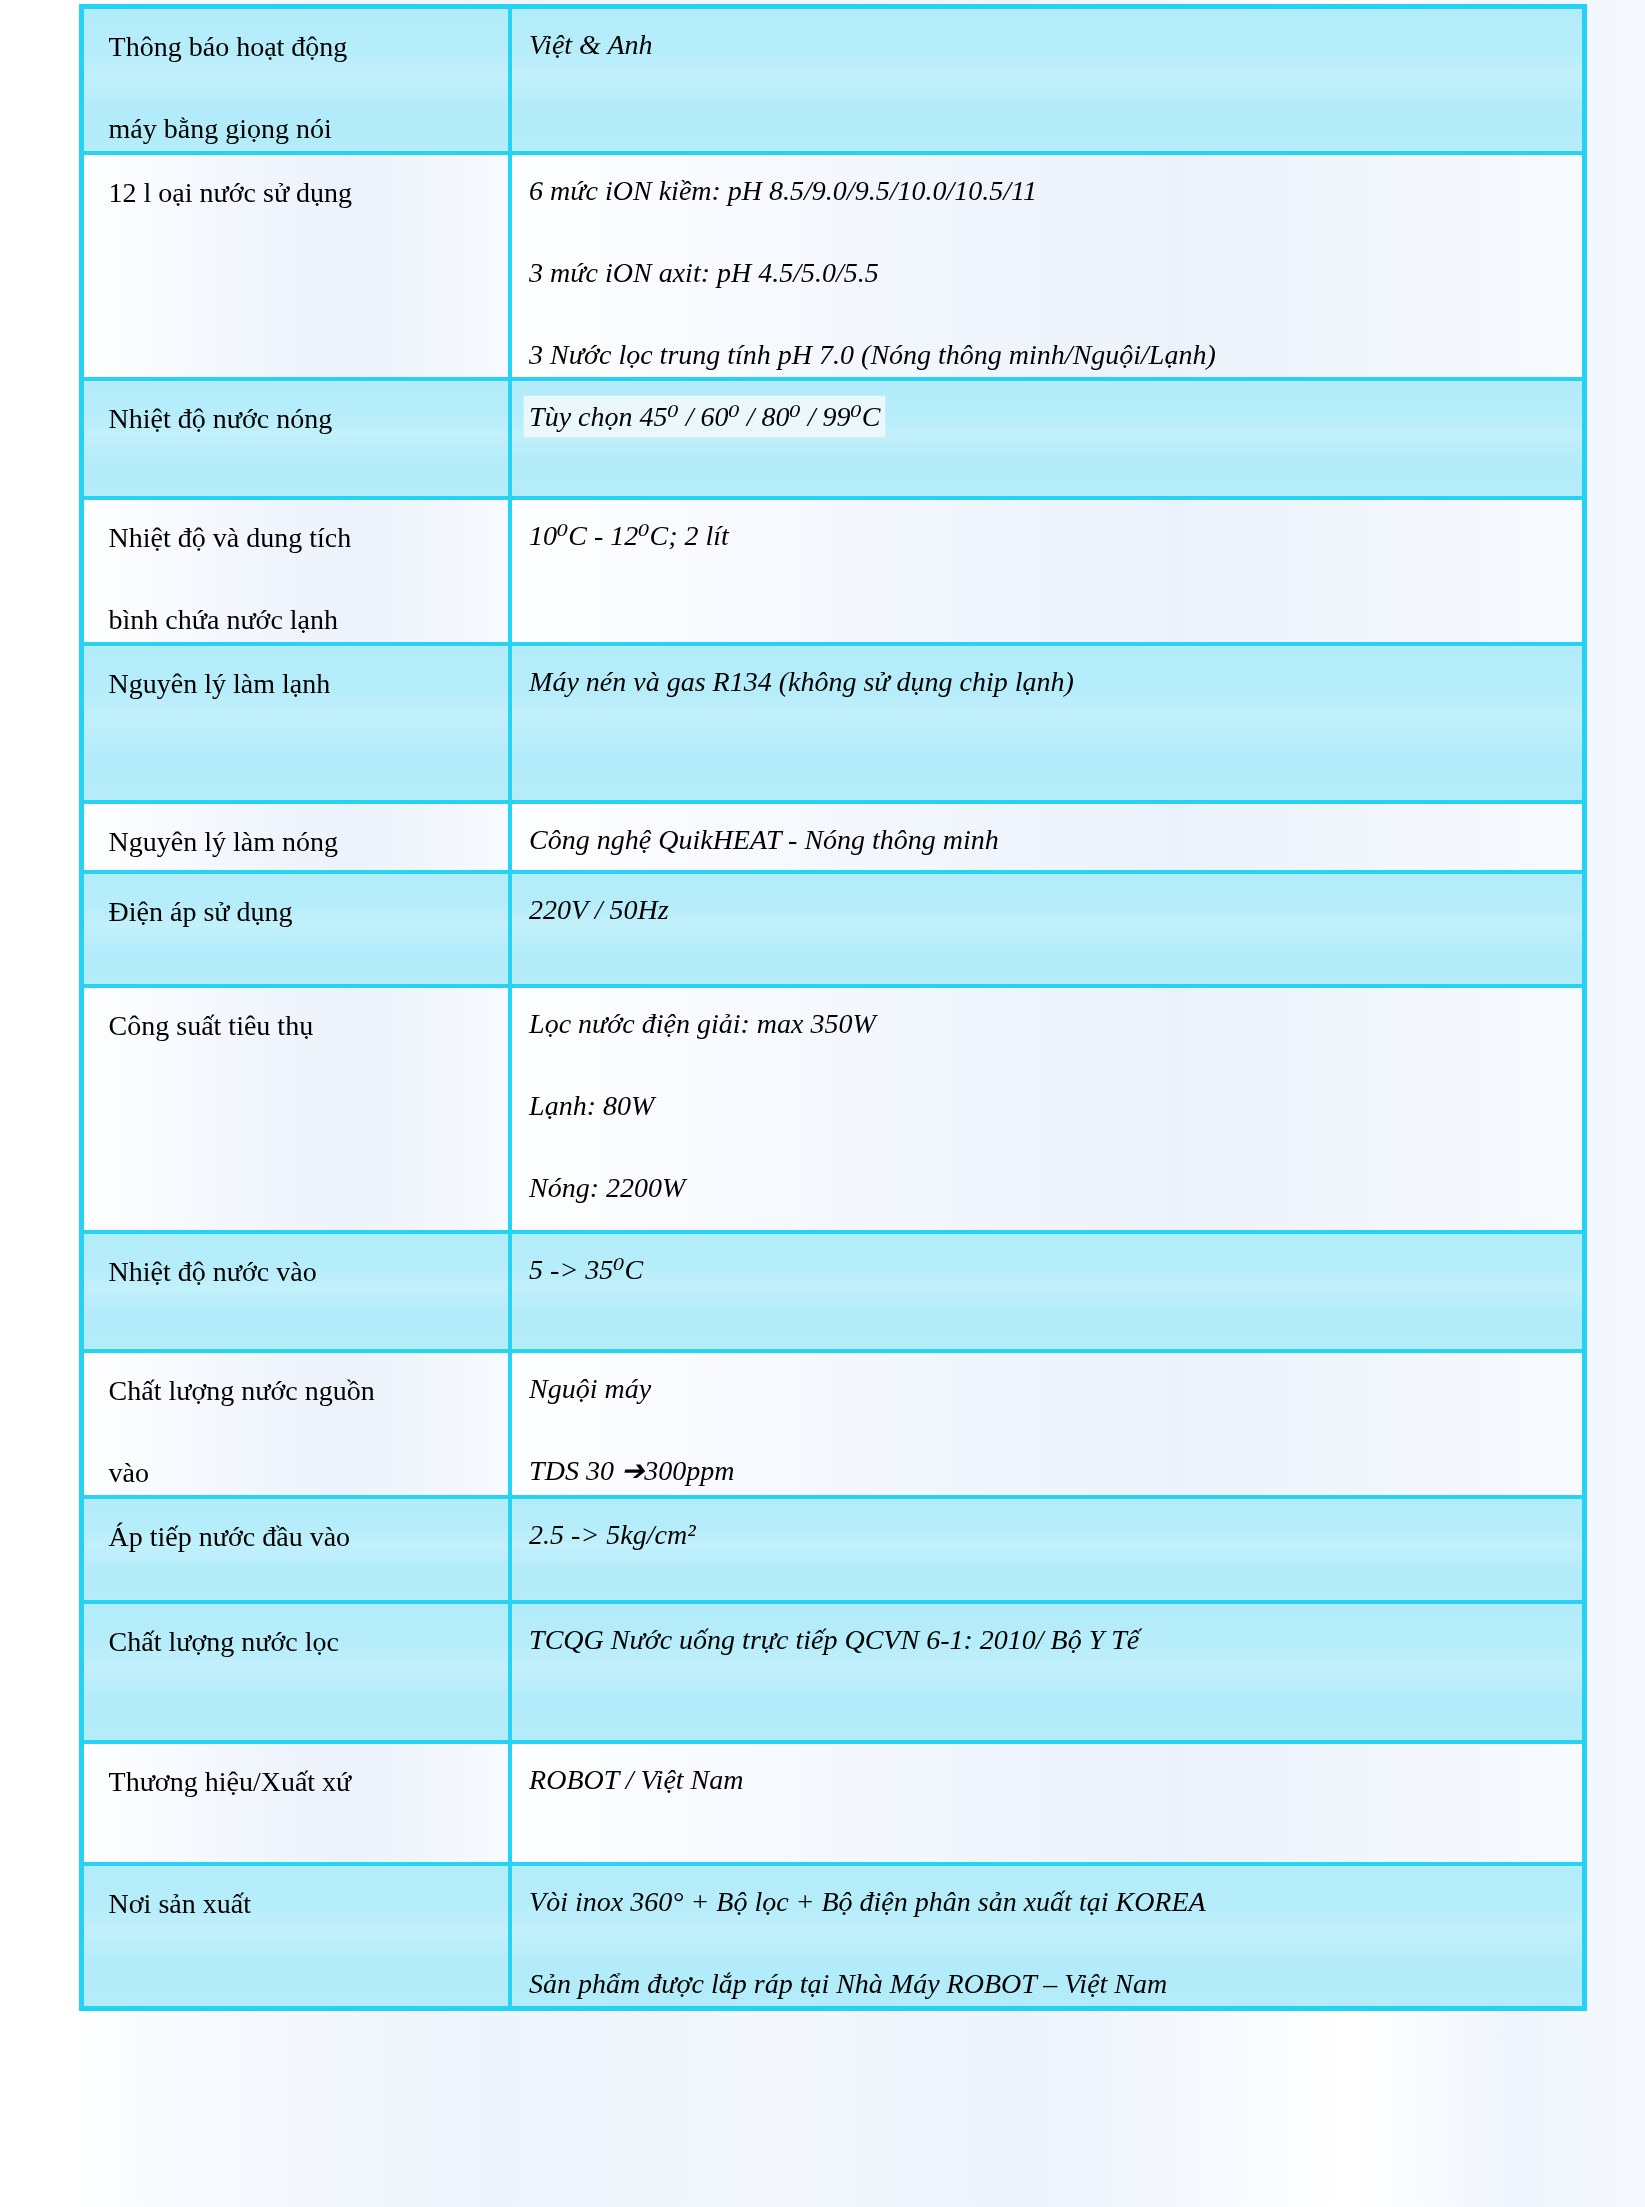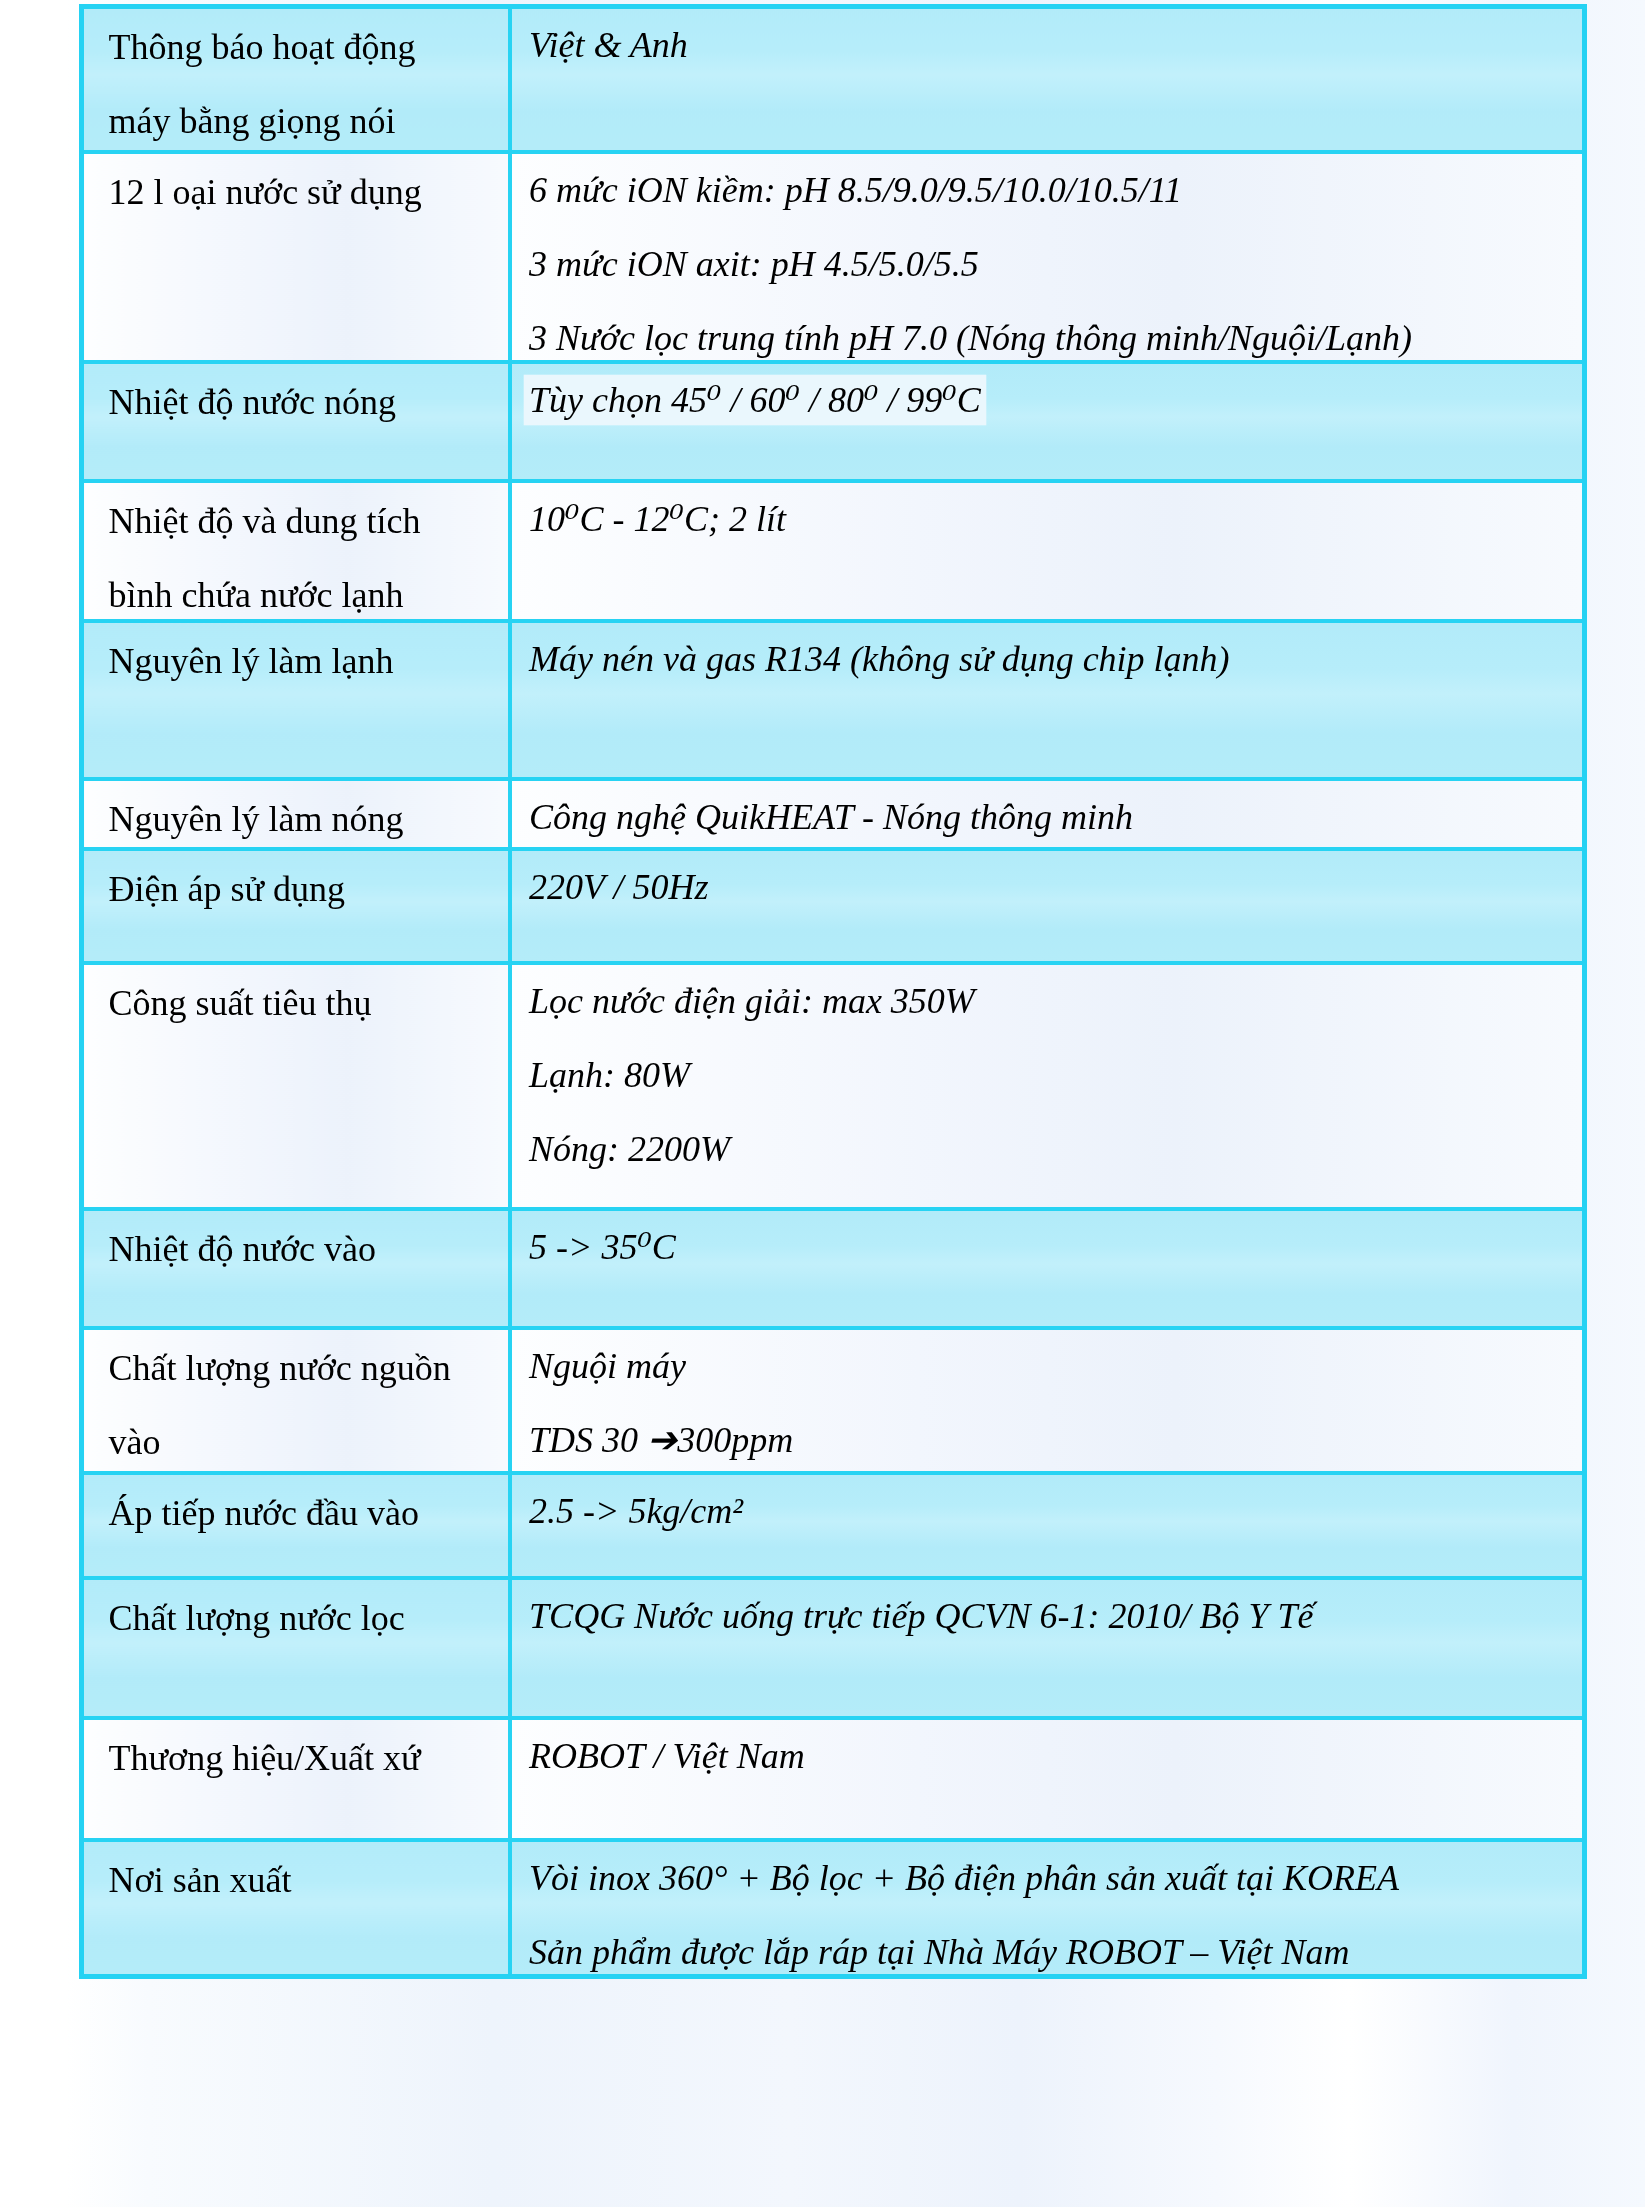--- a/index.html
+++ b/index.html
@@ -18,26 +18,26 @@
   table.spec{
     border-collapse:collapse;
     table-layout:fixed;
     width:1504px;
     border:5.3px solid #25d2f3;
   }
   table.spec td{
     border:4.4px solid #27d3f3;
     vertical-align:top;
     box-sizing:border-box;
-    font-size:36px;
+    font-size:28px;
   }
   td.label{width:428px;padding:16px 14px 0 24.6px;}
   td.value{width:1075px;padding:14px 16px 0 17.6px;font-style:italic;}
   .line{line-height:44px;}
-  .line + .line{margin-top:30px;}
+  .line + .line{margin-top:38px;}
   tr.cyan td{
     background:linear-gradient(180deg,#b2ebf9 0%,#b6edfa 30%,#c2f0fb 46%,#b2ebf9 72%,#b4ecf9 100%);
   }
   tr.white td{
     background:linear-gradient(90deg,#fdfeff 0%,#f2f6fd 38%,#ecf2fb 62%,#f7fafe 100%);
   }
   .hl{background:#eaf7fd;box-shadow:0 0 0 5.3px #eaf7fd;}
   
   tr:nth-child(1) td{height:145px;}
   tr:nth-child(2) td{height:189px;}

